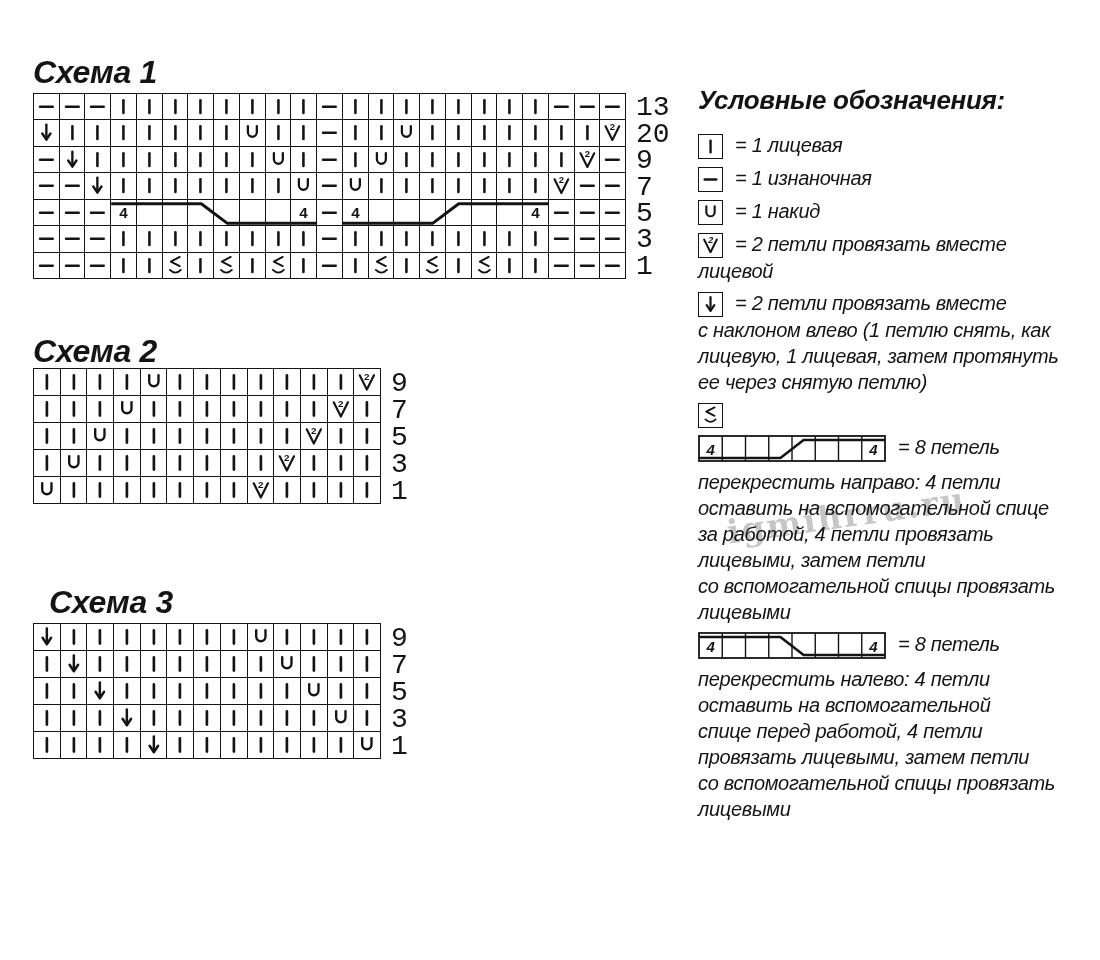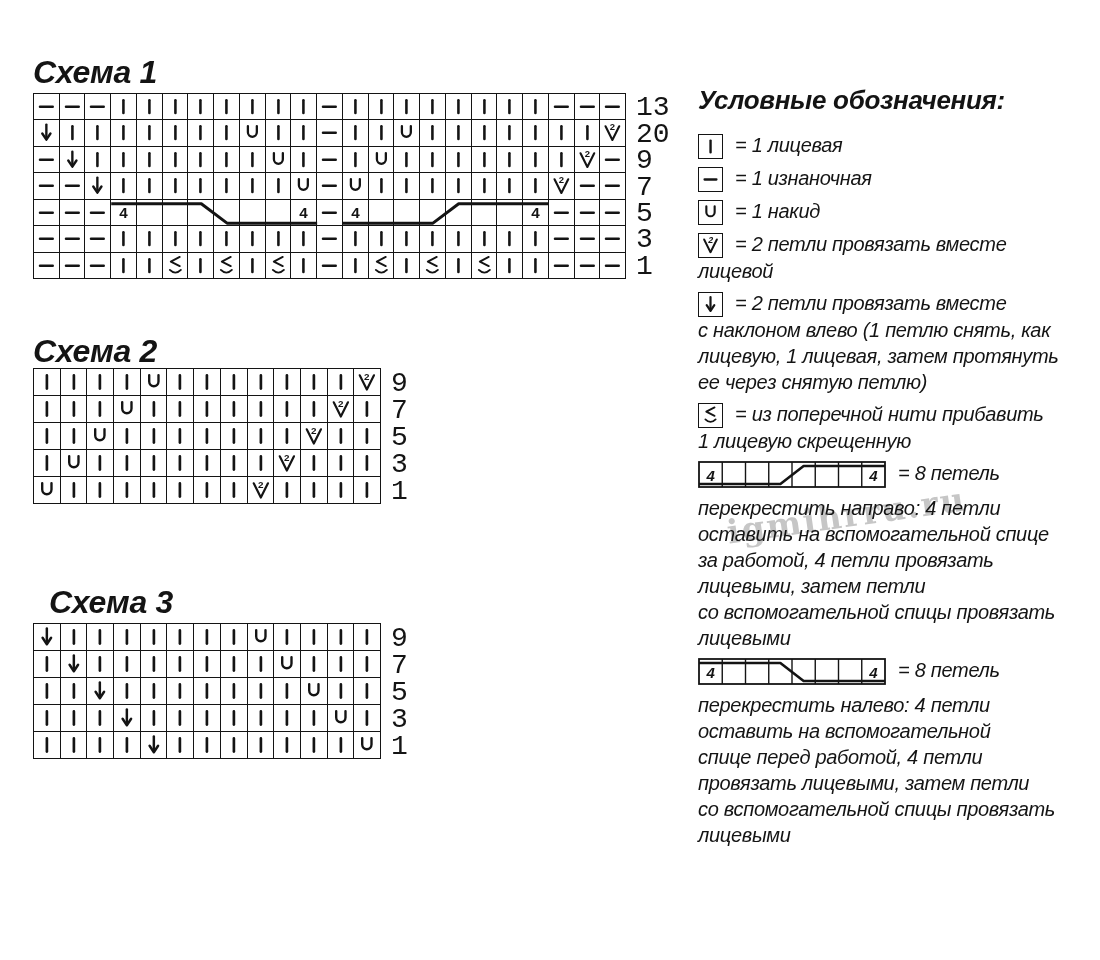--- a/index.html
+++ b/index.html
@@ -1570,22 +1570,21 @@
         <div class="legend-item"><span class="sym"><svg viewBox="0 0 26 26">
               <path d="M13 4.5 V19" stroke="#141414" stroke-width="2.5" stroke-linecap="round"></path>
          <path d="M8.7 13.8 L13 20.3 L17.3 13.8" fill="none" stroke="#141414" stroke-width="2.5" stroke-linecap="round" stroke-linejoin="round"></path>
             </svg></span><span class="li-text">= 2 петли провязать вместе
 с наклоном влево (1 петлю снять, как
 лицевую, 1 лицевая, затем протянуть
 ее через снятую петлю)</span></div>
         <div class="legend-item"><span class="sym"><svg viewBox="0 0 26 26">
               <path d="M17.6 3.8 L8.2 8.6 L17.6 13.4" fill="none" stroke="#141414" stroke-width="2" stroke-linecap="round" stroke-linejoin="round"></path>
          <path d="M7.2 17.4 Q13 23.2 18.8 17.4" fill="none" stroke="#141414" stroke-width="2" stroke-linecap="round"></path>
-            </svg></span><span class="li-text">= из поперечной нити прибавить
-1 лицевую скрещенную</span></div>
+            </svg></span></div>
         <div class="legend-item"><span class="sym-cable"><svg width="190" height="28" viewBox="0 0 190 28">
     <rect x="1" y="1" width="186" height="25" fill="none" stroke="#141414" stroke-width="1.8"></rect>
     <line x1="24.25" y1="1" x2="24.25" y2="26" stroke="#141414" stroke-width="1.4"></line>
               <line x1="47.5" y1="1" x2="47.5" y2="26" stroke="#141414" stroke-width="1.4"></line>
               <line x1="70.75" y1="1" x2="70.75" y2="26" stroke="#141414" stroke-width="1.4"></line>
               <line x1="94" y1="1" x2="94" y2="26" stroke="#141414" stroke-width="1.4"></line>
               <line x1="117.25" y1="1" x2="117.25" y2="26" stroke="#141414" stroke-width="1.4"></line>
               <line x1="140.5" y1="1" x2="140.5" y2="26" stroke="#141414" stroke-width="1.4"></line>
               <line x1="163.75" y1="1" x2="163.75" y2="26" stroke="#141414" stroke-width="1.4"></line>
     <text x="12.625" y="19.5" font-size="15" font-weight="600" text-anchor="middle" fill="#141414" font-family="Liberation Sans,sans-serif">4</text>

